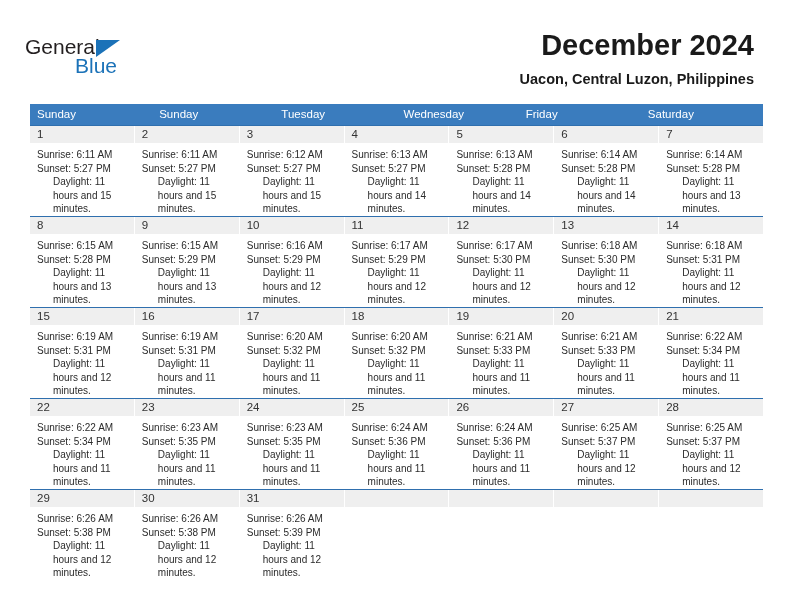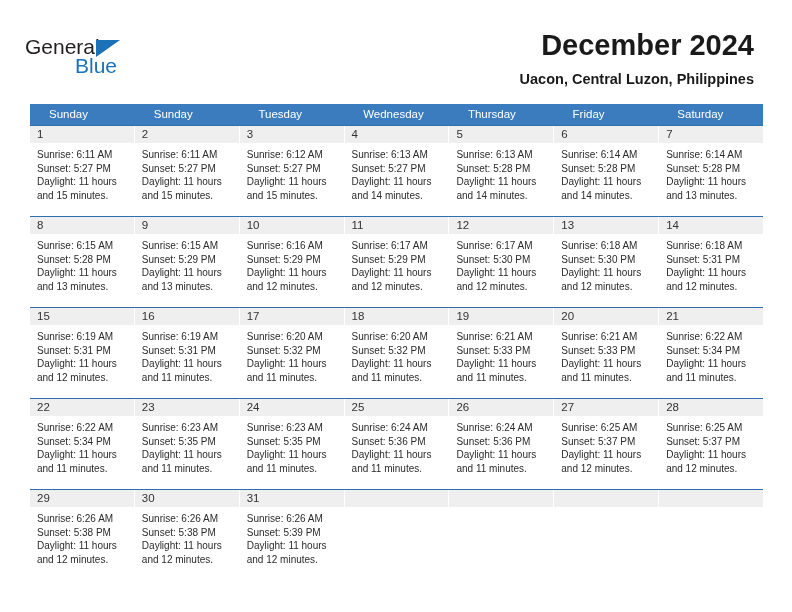--- a/index.html
+++ b/index.html
@@ -95,21 +95,21 @@
   .weekdays {
     display: flex;
     background: #3a7cbe;
     height: 21px;
   }
   .weekday {
     flex: 1 1 0;
     color: #ffffff;
     font-size: 11.5px;
     line-height: 21px;
-    padding-left: 19px;
+    padding-left: 7px;
     box-sizing: border-box;
     overflow: hidden;
     white-space: nowrap;
   }
 
   .week {
     display: flex;
     border-top: 1px solid #2f6fae;
     height: 91px;
     box-sizing: border-box;
@@ -145,20 +145,21 @@
     padding: 5px 6px 0 7px;
     font-size: 10px;
     line-height: 13.6px;
     color: #2b2b2b;
   }
   .day-info div {
     white-space: nowrap;
   }
   .day-info .dl {
     white-space: normal;
+    margin-left: 16px;
   }
 </style>
 </head>
 <body>
 
 <div class="page">
 
   <div class="topbar">
 
     <div class="logo">
@@ -174,21 +175,20 @@
 
   </div>
 
   <div class="calendar">
 
     <div class="weekdays">
       <div class="weekday">Sunday</div>
       <div class="weekday">Sunday</div>
       <div class="weekday">Tuesday</div>
       <div class="weekday">Wednesday</div>
-      <div class="weekday">Thursday</div>
       <div class="weekday">Friday</div>
       <div class="weekday">Saturday</div>
     </div>
 
     <div class="week">
       <div class="day">
         <div class="day-num">1</div>
         <div class="day-info">
           <div>Sunrise: 6:11 AM</div>
           <div>Sunset: 5:27 PM</div>

